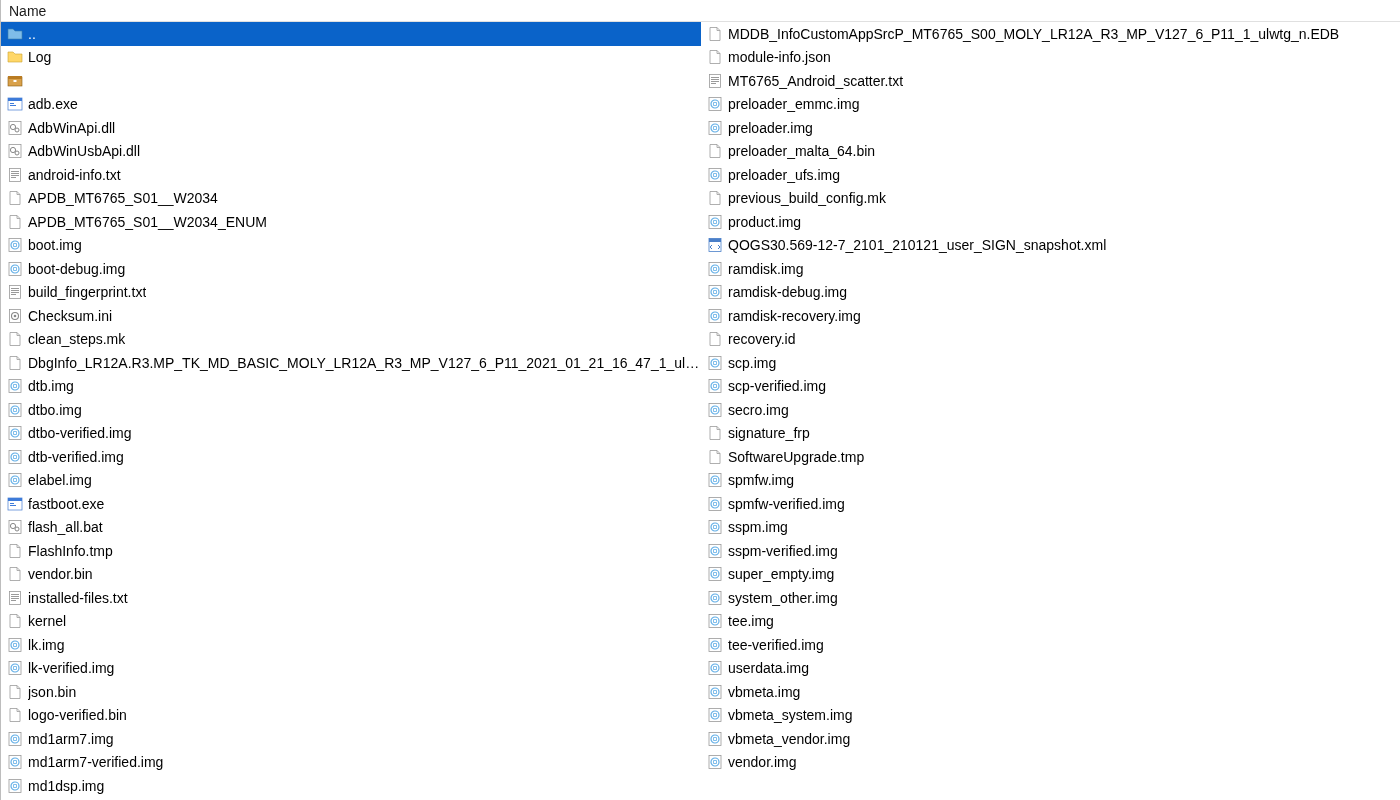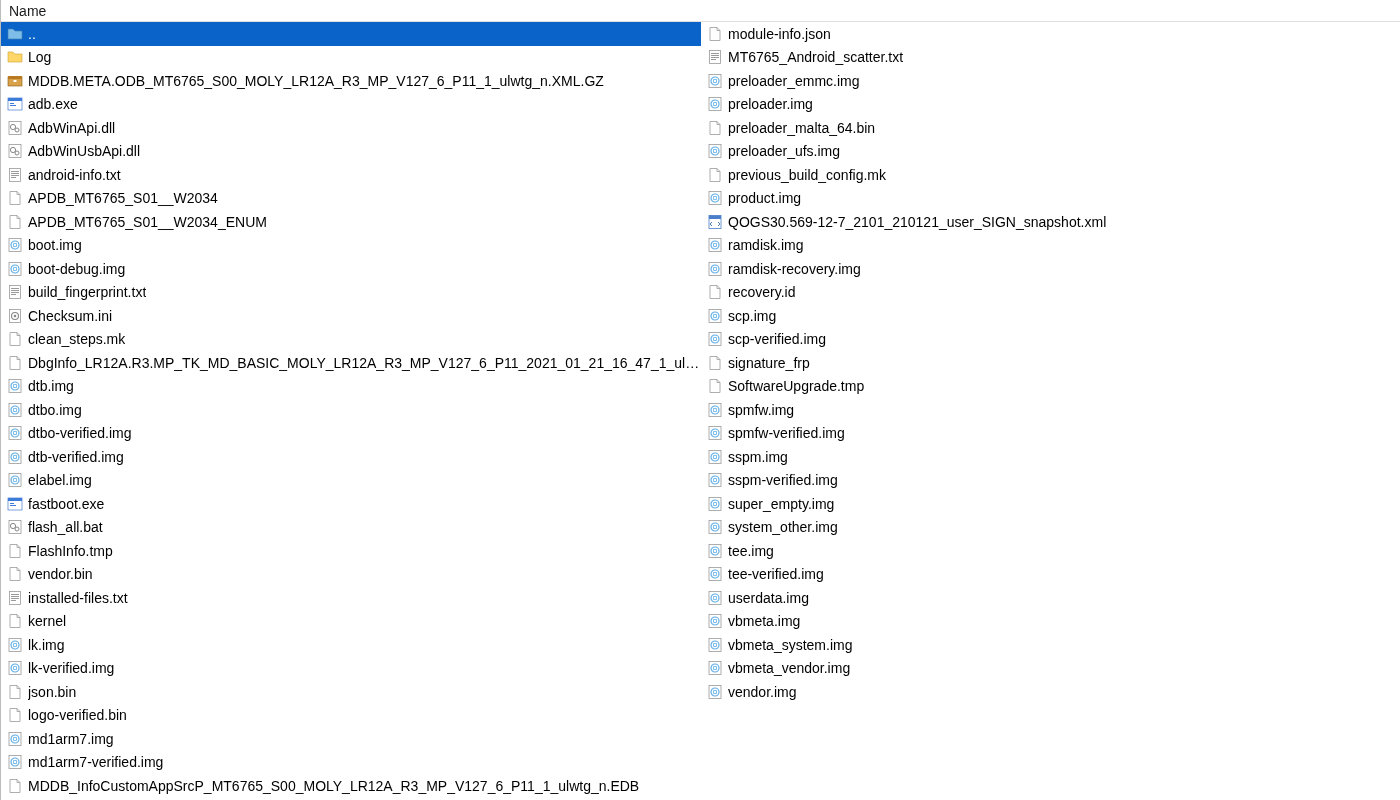--- a/index.html
+++ b/index.html
@@ -94,21 +94,20 @@
           </svg>
         </span>
         <span class="label">Log</span>
       </div>
       <div class="file-row">
         <span class="icon">
           <svg viewBox="0 0 16 16">
             <use href="#ic-archive"></use>
           </svg>
         </span>
-        <span class="label">MDDB.META.ODB_MT6765_S00_MOLY_LR12A_R3_MP_V127_6_P11_1_ulwtg_n.XML.GZ</span>
       </div>
       <div class="file-row">
         <span class="icon">
           <svg viewBox="0 0 16 16">
             <use href="#ic-exe"></use>
           </svg>
         </span>
         <span class="label">adb.exe</span>
       </div>
       <div class="file-row">
@@ -331,20 +330,28 @@
         <span class="icon">
           <svg viewBox="0 0 16 16">
             <use href="#ic-img"></use>
           </svg>
         </span>
         <span class="label">md1arm7-verified.img</span>
       </div>
       <div class="file-row">
         <span class="icon">
           <svg viewBox="0 0 16 16">
+            <use href="#ic-img"></use>
+          </svg>
+        </span>
+        <span class="label">md1dsp.img</span>
+      </div>
+      <div class="file-row">
+        <span class="icon">
+          <svg viewBox="0 0 16 16">
             <use href="#ic-file"></use>
           </svg>
         </span>
         <span class="label">MDDB_InfoCustomAppSrcP_MT6765_S00_MOLY_LR12A_R3_MP_V127_6_P11_1_ulwtg_n.EDB</span>
       </div>
       <div class="file-row">
         <span class="icon">
           <svg viewBox="0 0 16 16">
             <use href="#ic-file"></use>
           </svg>
@@ -422,20 +429,28 @@
           </svg>
         </span>
         <span class="label">ramdisk.img</span>
       </div>
       <div class="file-row">
         <span class="icon">
           <svg viewBox="0 0 16 16">
             <use href="#ic-img"></use>
           </svg>
         </span>
+        <span class="label">ramdisk-debug.img</span>
+      </div>
+      <div class="file-row">
+        <span class="icon">
+          <svg viewBox="0 0 16 16">
+            <use href="#ic-img"></use>
+          </svg>
+        </span>
         <span class="label">ramdisk-recovery.img</span>
       </div>
       <div class="file-row">
         <span class="icon">
           <svg viewBox="0 0 16 16">
             <use href="#ic-file"></use>
           </svg>
         </span>
         <span class="label">recovery.id</span>
       </div>
@@ -447,20 +462,28 @@
         </span>
         <span class="label">scp.img</span>
       </div>
       <div class="file-row">
         <span class="icon">
           <svg viewBox="0 0 16 16">
             <use href="#ic-img"></use>
           </svg>
         </span>
         <span class="label">scp-verified.img</span>
+      </div>
+      <div class="file-row">
+        <span class="icon">
+          <svg viewBox="0 0 16 16">
+            <use href="#ic-img"></use>
+          </svg>
+        </span>
+        <span class="label">secro.img</span>
       </div>
       <div class="file-row">
         <span class="icon">
           <svg viewBox="0 0 16 16">
             <use href="#ic-file"></use>
           </svg>
         </span>
         <span class="label">signature_frp</span>
       </div>
       <div class="file-row">

